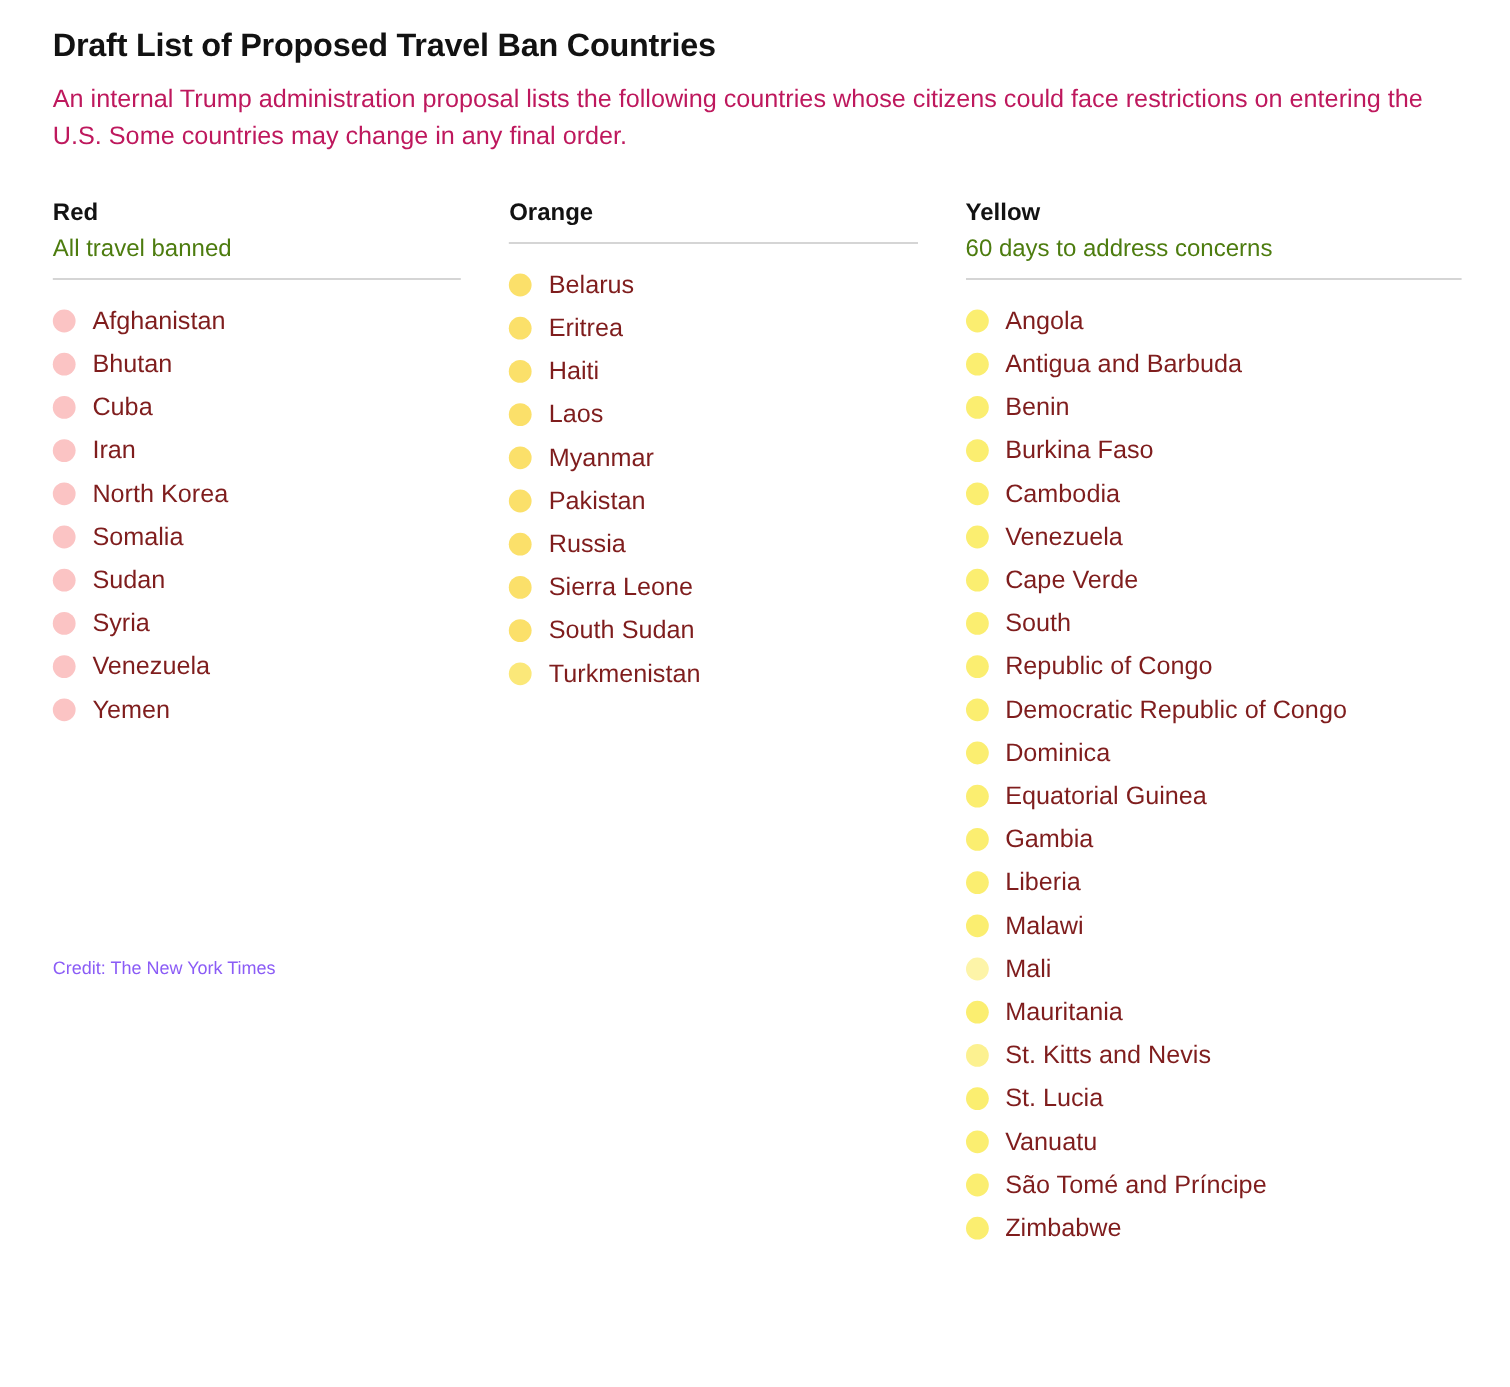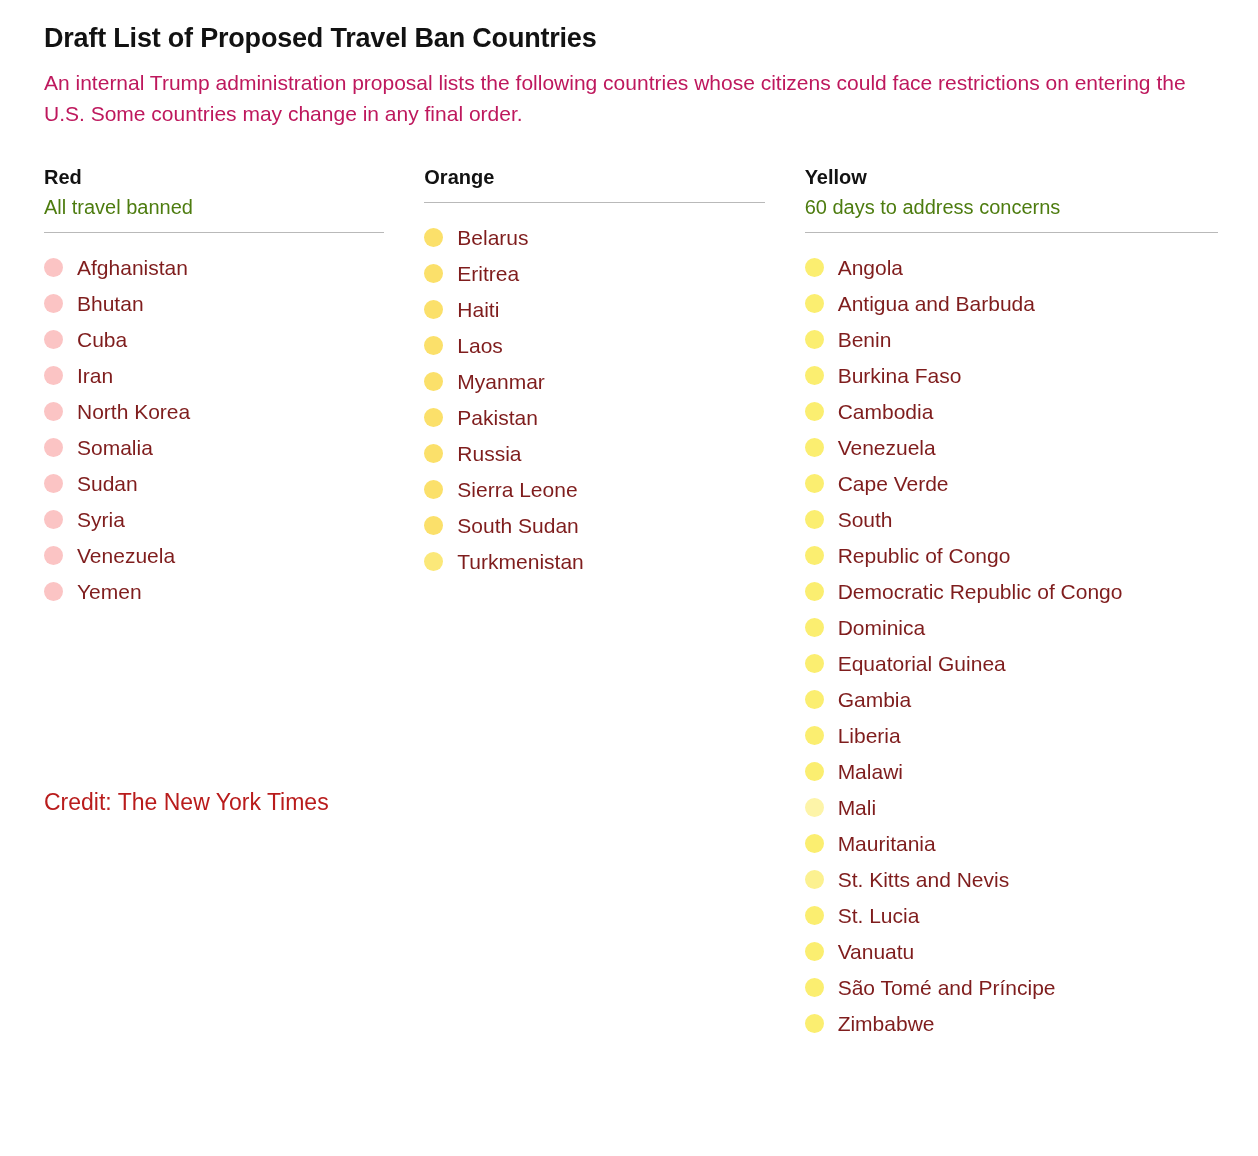--- a/index.html
+++ b/index.html
@@ -90,22 +90,22 @@
   }
   .label {
     font-size: 21px;
     line-height: 1;
     color: #7f1d1d;
   }
   .credit {
     position: absolute;
     left: 44px;
     bottom: 24px;
-    font-size: 23px;
-    color: #b91c1c;
+    font-size: 15px;
+    color: #8b5cf6;
   }
 </style>
 </head>
 <body>
 
 <div class="page">
 
   <h1 class="title">Draft List of Proposed Travel Ban Countries</h1>
   <p class="subtitle">An internal Trump administration proposal lists the following countries whose citizens could face restrictions on entering the U.S. Some countries may change in any final order.</p>
 

